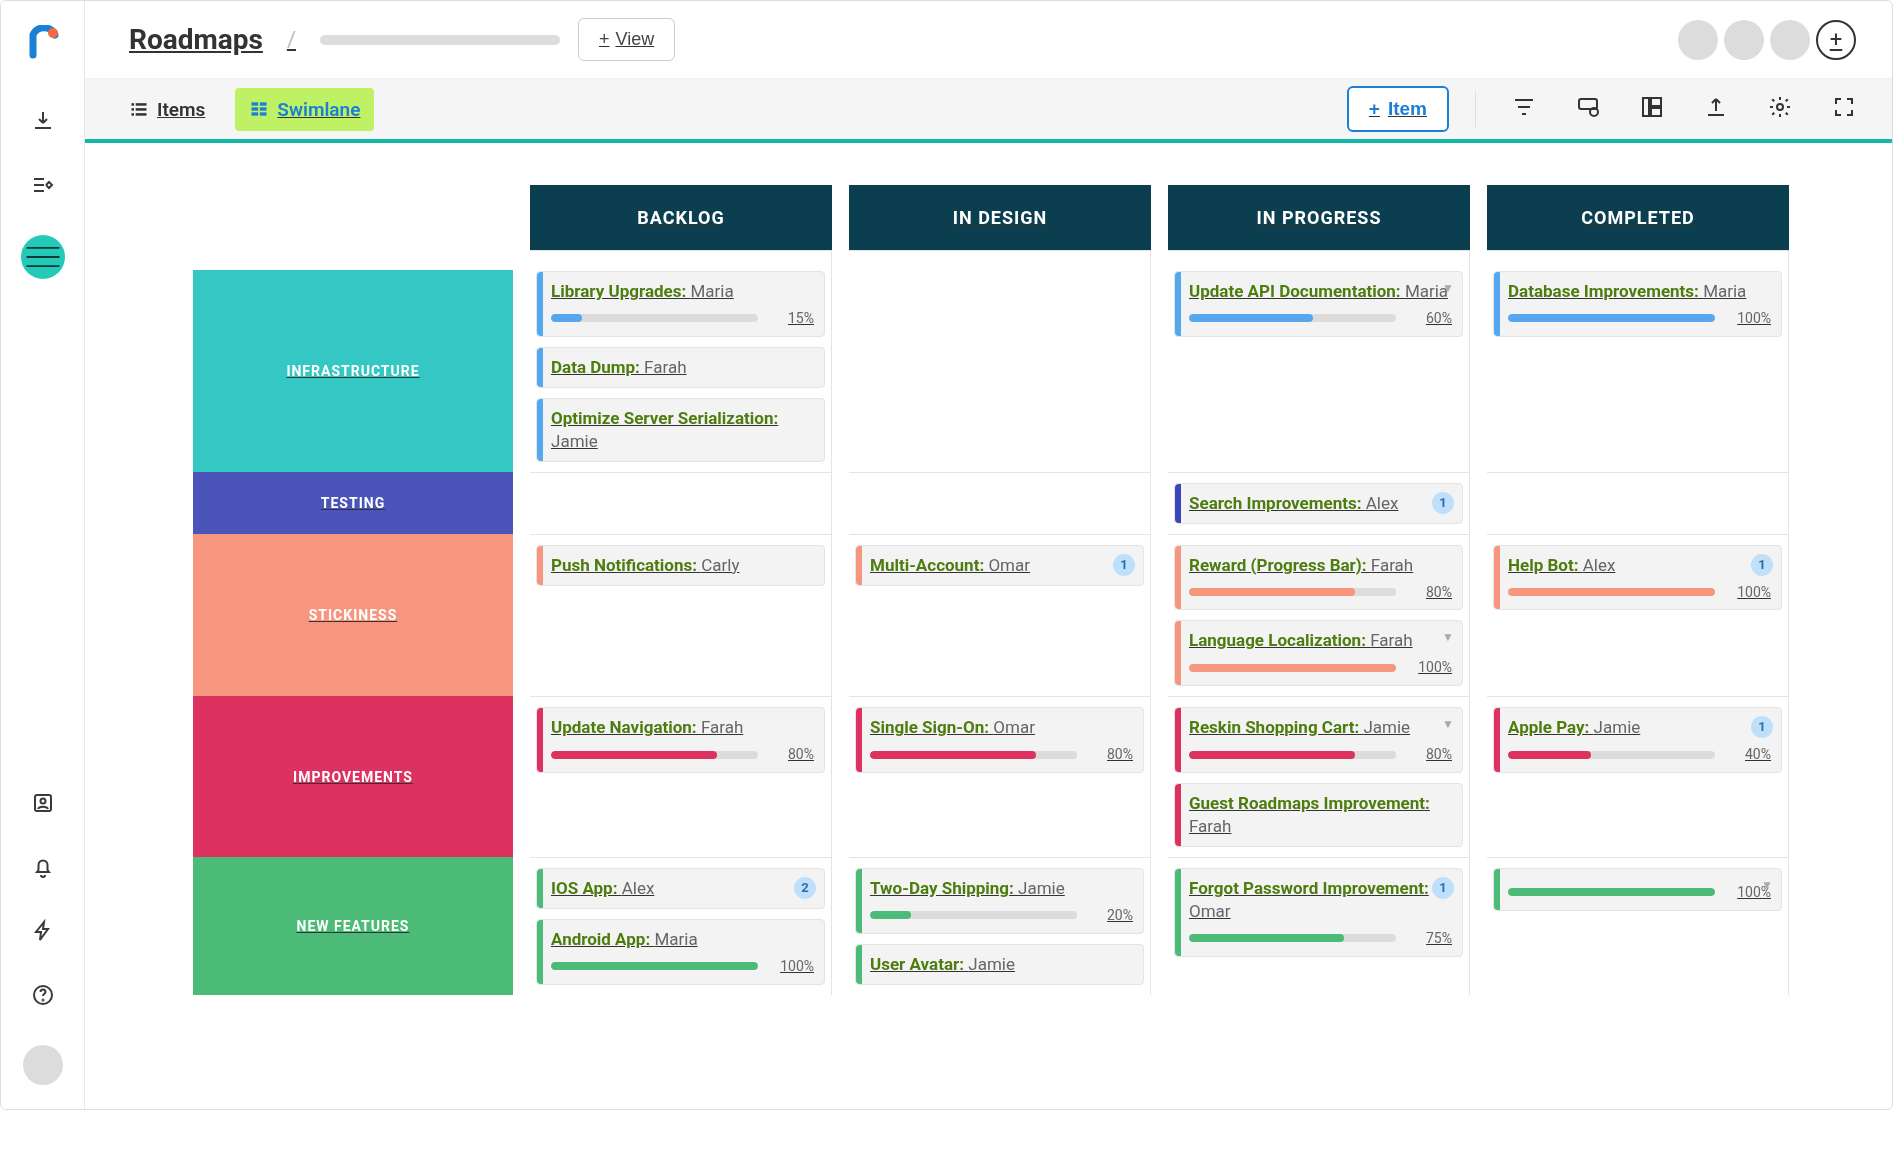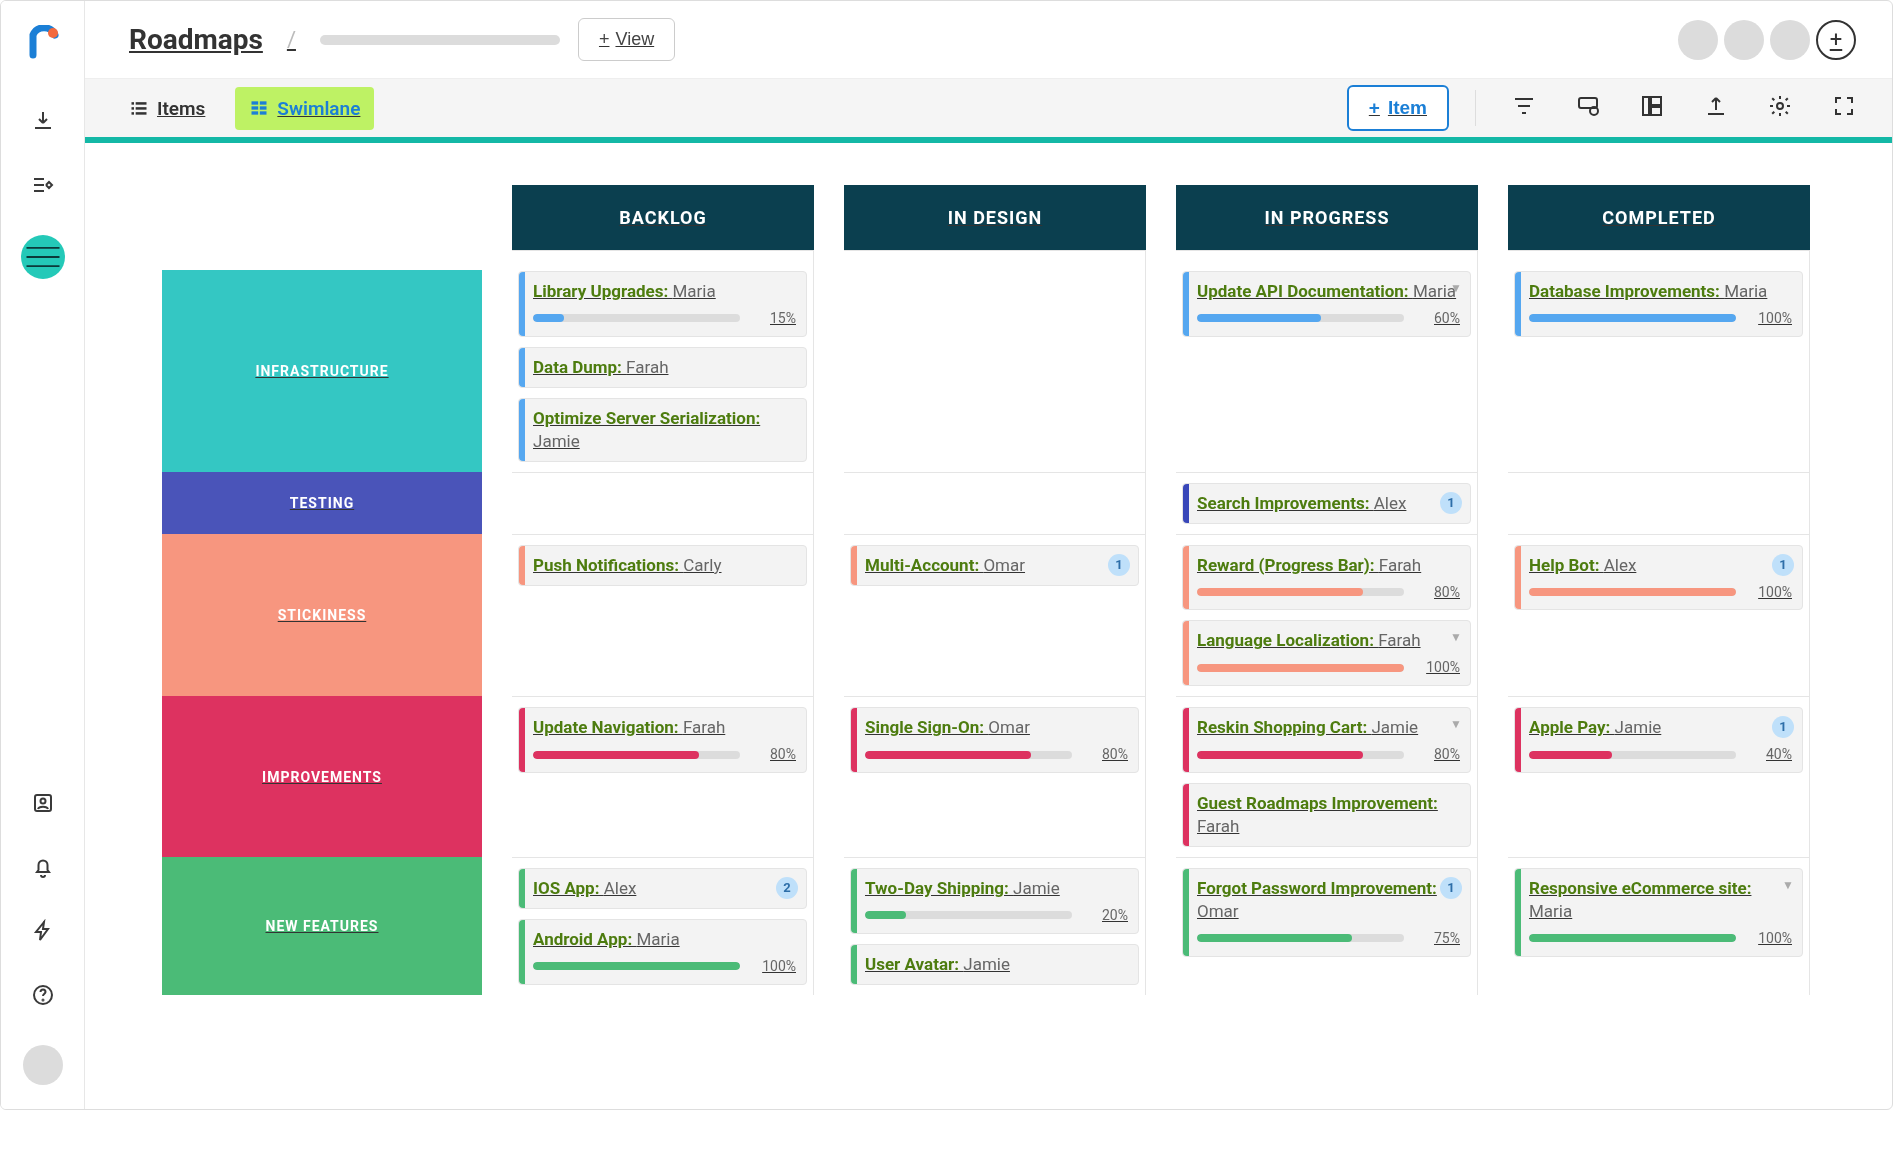--- a/index.html
+++ b/index.html
@@ -21,34 +21,34 @@
 .topbar h1 { font-size: 28px; font-weight: 700; color: #333; }
 .topbar .slash { color: #bbb; font-size: 22px; padding: 0 6px; }
 .topbar .title-ph { width: 240px; height: 10px; background: #dcdcdc; border-radius: 5px; }
 .btn-view { border: 1px solid #ccc; background: #fff; border-radius: 6px; padding: 10px 20px; font-size: 18px; display: inline-flex; align-items: center; gap: 6px; color: #444; cursor: pointer; }
 .topbar .flex { flex: 1; }
 .topbar .search { color: #333; }
 .topbar .avatars { display: flex; gap: 6px; align-items: center; }
 .topbar .av-ph { width: 40px; height: 40px; border-radius: 50%; background: #dcdcdc; }
 .topbar .plus-circle { width: 40px; height: 40px; border: 2px solid #333; border-radius: 50%; display: flex; align-items: center; justify-content: center; cursor: pointer; font-size: 22px; }
 
-.subbar { height: 64px; background: #f5f5f5; border-bottom: 6px solid #14b8a6; display: flex; align-items: center; padding: 0 36px 0 30px; gap: 16px; }
+.subbar { height: 64px; background: #f5f5f5; border-bottom: 4px solid #14b8a6; display: flex; align-items: center; padding: 0 36px 0 30px; gap: 16px; }
 .viewtab { display: inline-flex; align-items: center; gap: 8px; padding: 10px 14px; border-radius: 4px; font-size: 19px; font-weight: 600; cursor: pointer; }
 .viewtab svg { width: 20px; height: 20px; }
 .viewtab.items { color: #333; }
 .viewtab.swimlane { background: #bef264; color: #1b7fd6; }
 .subbar .flex { flex: 1; }
 .btn-item { border: 2px solid #1b7fd6; border-radius: 6px; background: #fff; color: #1b7fd6; font-size: 19px; font-weight: 700; padding: 10px 20px; display: inline-flex; align-items: center; gap: 8px; cursor: pointer; }
 .subbar .divider { width: 1px; height: 36px; background: #ddd; margin: 0 10px; }
 .tool-icons { display: flex; gap: 40px; align-items: center; padding-left: 10px; }
 .tool-icons .ti { color: #333; cursor: pointer; }
 .tool-icons svg { width: 24px; height: 24px; stroke: #333; fill: none; stroke-width: 2; }
 
 .board { flex: 1; overflow: auto; padding: 42px 0 0 0; }
-.grid { display: grid; grid-template-columns: 320px repeat(4, 302px); column-gap: 30px; margin-left: 77px; }
+.grid { display: grid; grid-template-columns: 320px repeat(4, 302px); column-gap: 17px; margin-left: 108px; }
 .col-header { background: #0b3f4f; color: #fff; text-align: center; font-weight: 700; letter-spacing: 1px; font-size: 18px; padding: 22px 0; text-transform: uppercase; }
 .lane-label { display: flex; align-items: center; justify-content: center; color: #fff; font-weight: 700; letter-spacing: 1px; font-size: 14px; text-align: center; padding: 10px; min-height: 60px; }
 .cell { border-top: 1px solid #e5e5e5; border-right: 1px solid #e5e5e5; padding: 10px 6px; display: flex; flex-direction: column; gap: 10px; min-height: 60px; }
 .card { background: #f3f3f3; border: 1px solid #e4e4e4; border-radius: 4px; padding: 8px 10px 8px 14px; position: relative; font-size: 17px; line-height: 1.35; }
 .card .stripe { position: absolute; left: 0; top: 0; bottom: 0; width: 6px; border-radius: 4px 0 0 4px; }
 .card .title { font-weight: 700; color: #4d7c0f; }
 .card .owner { font-weight: 400; color: #666; }
 .card .dropdown-caret { position: absolute; top: 8px; right: 8px; color: #aaa; font-size: 12px; }
 .card .badge { position: absolute; top: 8px; right: 8px; min-width: 22px; height: 22px; border-radius: 11px; background: #bfe0fa; color: #2d6ea8; font-size: 13px; font-weight: 700; display: flex; align-items: center; justify-content: center; padding: 0 6px; }
 .progress-row { display: flex; align-items: center; gap: 10px; margin-top: 6px; }
@@ -409,21 +409,20 @@
                 <div class="bar">
                   <div class="fill" style="width: 75%; background: rgb(75, 187, 119);"></div>
                 </div>
                 <div class="pct">75%</div>
               </div>
             </div>
           </div>
           <div class="cell">
             <div class="card">
               <div class="stripe" style="background: rgb(75, 187, 119);"></div>
-              <div><span class="title">Responsive eCommerce site: </span><span class="owner">Maria</span></div>
               <div class="dropdown-caret">▼</div>
               <div class="progress-row">
                 <div class="bar">
                   <div class="fill" style="width: 100%; background: rgb(75, 187, 119);"></div>
                 </div>
                 <div class="pct">100%</div>
               </div>
             </div>
           </div>
         </div>

